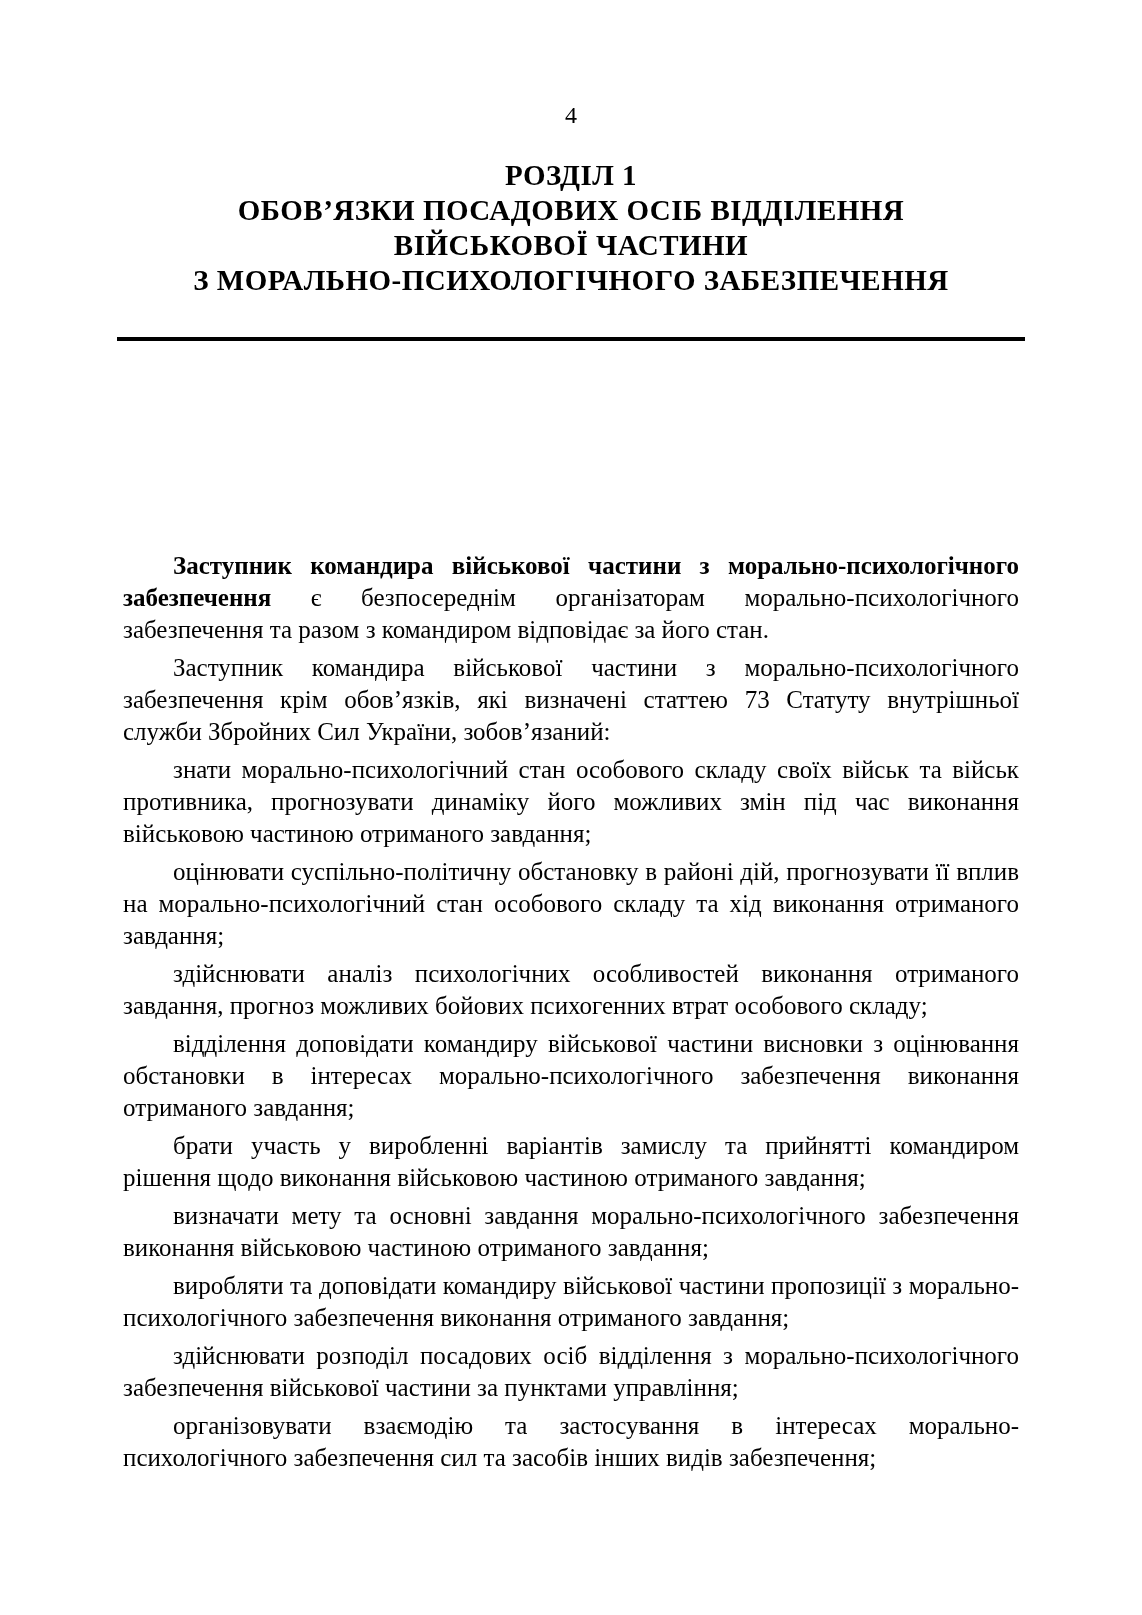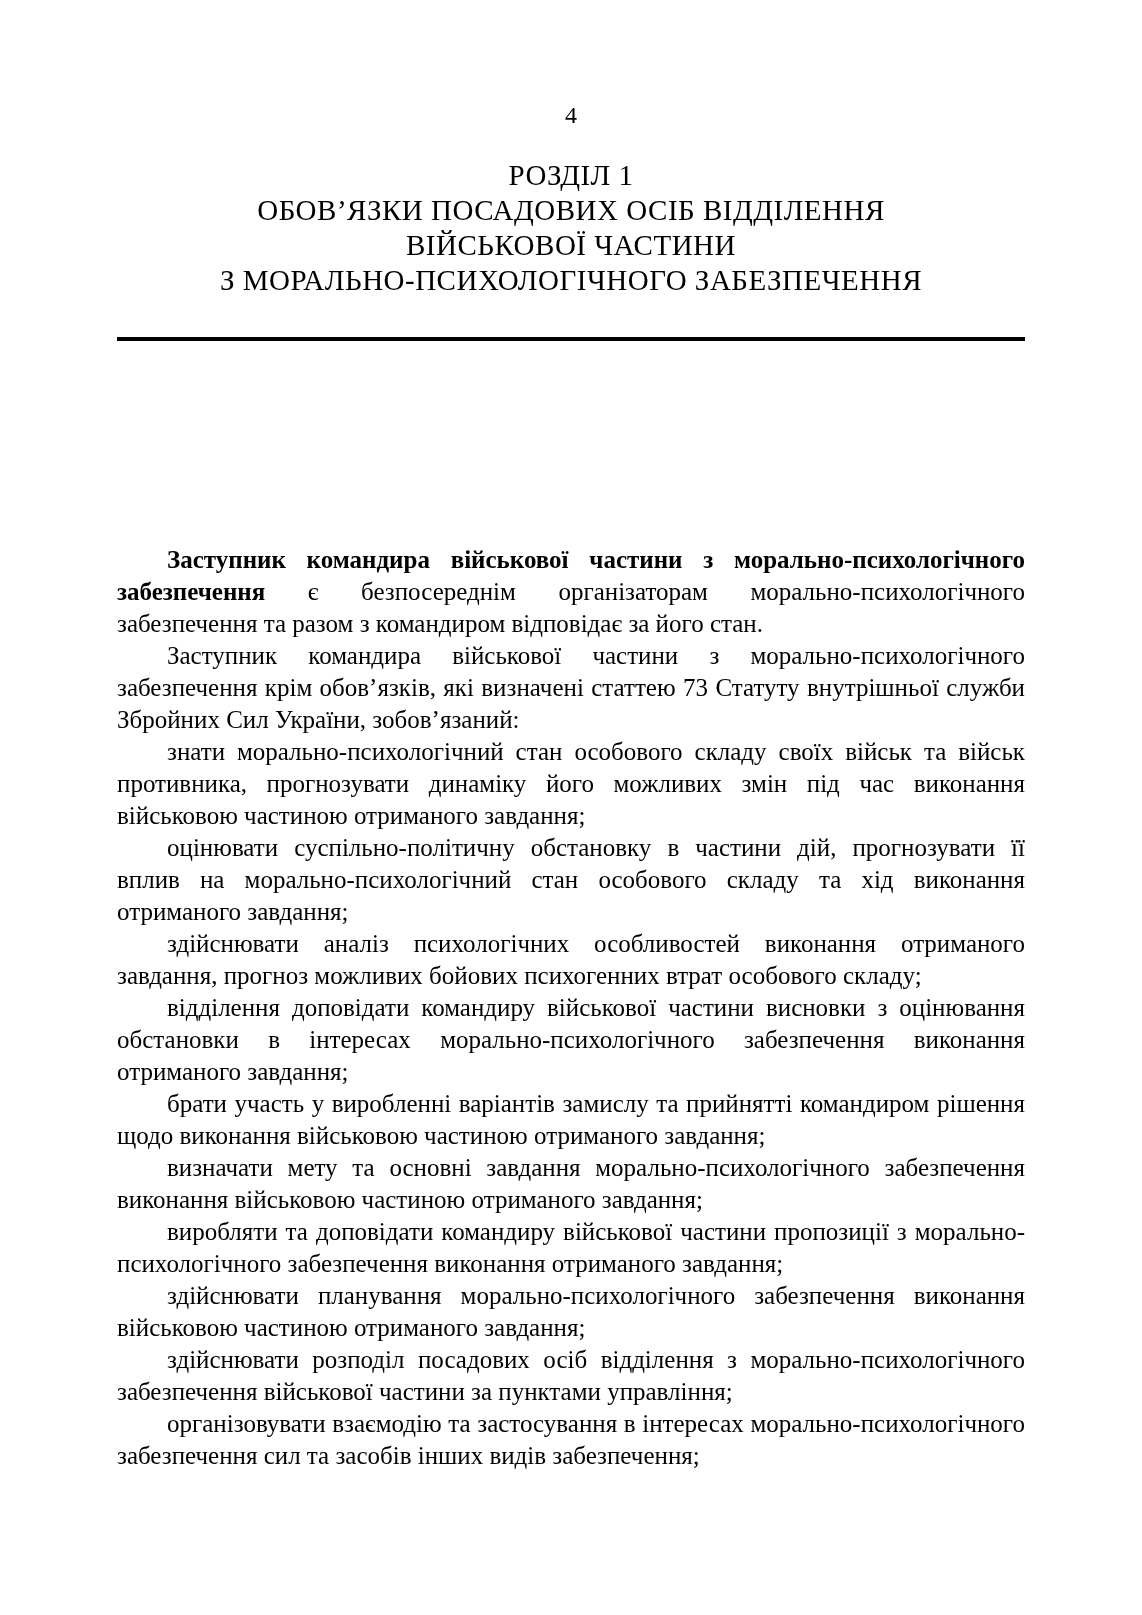--- a/index.html
+++ b/index.html
@@ -25,21 +25,21 @@
     text-align: center;
     font-size: 24px;
     line-height: 28px;
   }
   .heading {
     position: absolute;
     top: 158px;
     left: 87px;
     width: 968px;
     text-align: center;
-    font-weight: normal;
+    font-weight: bold;
     font-size: 29px;
     line-height: 35px;
     letter-spacing: 0.5px;
   }
   .rule {
     position: absolute;
     top: 337px;
     left: 117px;
     width: 908px;
     height: 4px;
@@ -48,21 +48,21 @@
   .body-text {
     position: absolute;
     top: 544px;
     left: 117px;
     width: 908px;
     font-size: 25px;
     line-height: 32px;
     text-align: justify;
   }
   .body-text p {
-    margin: 0;
+    margin: 6px;
     text-indent: 50px;
   }
 </style>
 </head>
 <body>
 
 <div class="page">
 
   <div class="page-number">4</div>
 
@@ -72,24 +72,23 @@
     <div>ВІЙСЬКОВОЇ ЧАСТИНИ</div>
     <div>З МОРАЛЬНО-ПСИХОЛОГІЧНОГО ЗАБЕЗПЕЧЕННЯ</div>
   </div>
 
   <div class="rule"></div>
 
   <div class="body-text">
     <p><strong>Заступник командира військової частини з морально-психологічного забезпечення</strong><span> є безпосереднім організаторам морально-психологічного забезпечення та разом з командиром відповідає за його стан.</span></p>
     <p>Заступник командира військової частини з морально-психологічного забезпечення крім обов’язків, які визначені статтею 73 Статуту внутрішньої служби Збройних Сил України, зобов’язаний:</p>
     <p>знати морально-психологічний стан особового складу своїх військ та військ противника, прогнозувати динаміку його можливих змін під час виконання військовою частиною отриманого завдання;</p>
-    <p>оцінювати суспільно-політичну обстановку в частини дій, прогнозувати її вплив на морально-психологічний стан особового складу та хід виконання отриманого завдання;</p>
+    <p>оцінювати суспільно-політичну обстановку в районі дій, прогнозувати її вплив на морально-психологічний стан особового складу та хід виконання отриманого завдання;</p>
     <p>здійснювати аналіз психологічних особливостей виконання отриманого завдання, прогноз можливих бойових психогенних втрат особового складу;</p>
     <p>відділення доповідати командиру військової частини висновки з оцінювання обстановки в інтересах морально-психологічного забезпечення виконання отриманого завдання;</p>
     <p>брати участь у виробленні варіантів замислу та прийнятті командиром рішення щодо виконання військовою частиною отриманого завдання;</p>
     <p>визначати мету та основні завдання морально-психологічного забезпечення виконання військовою частиною отриманого завдання;</p>
     <p>виробляти та доповідати командиру військової частини пропозиції з морально-психологічного забезпечення виконання отриманого завдання;</p>
-    <p>здійснювати планування морально-психологічного забезпечення виконання військовою частиною отриманого завдання;</p>
     <p>здійснювати розподіл посадових осіб відділення з морально-психологічного забезпечення військової частини за пунктами управління;</p>
     <p>організовувати взаємодію та застосування в інтересах морально-психологічного забезпечення сил та засобів інших видів забезпечення;</p>
   </div>
 
 </div>
 
 </body></html>

